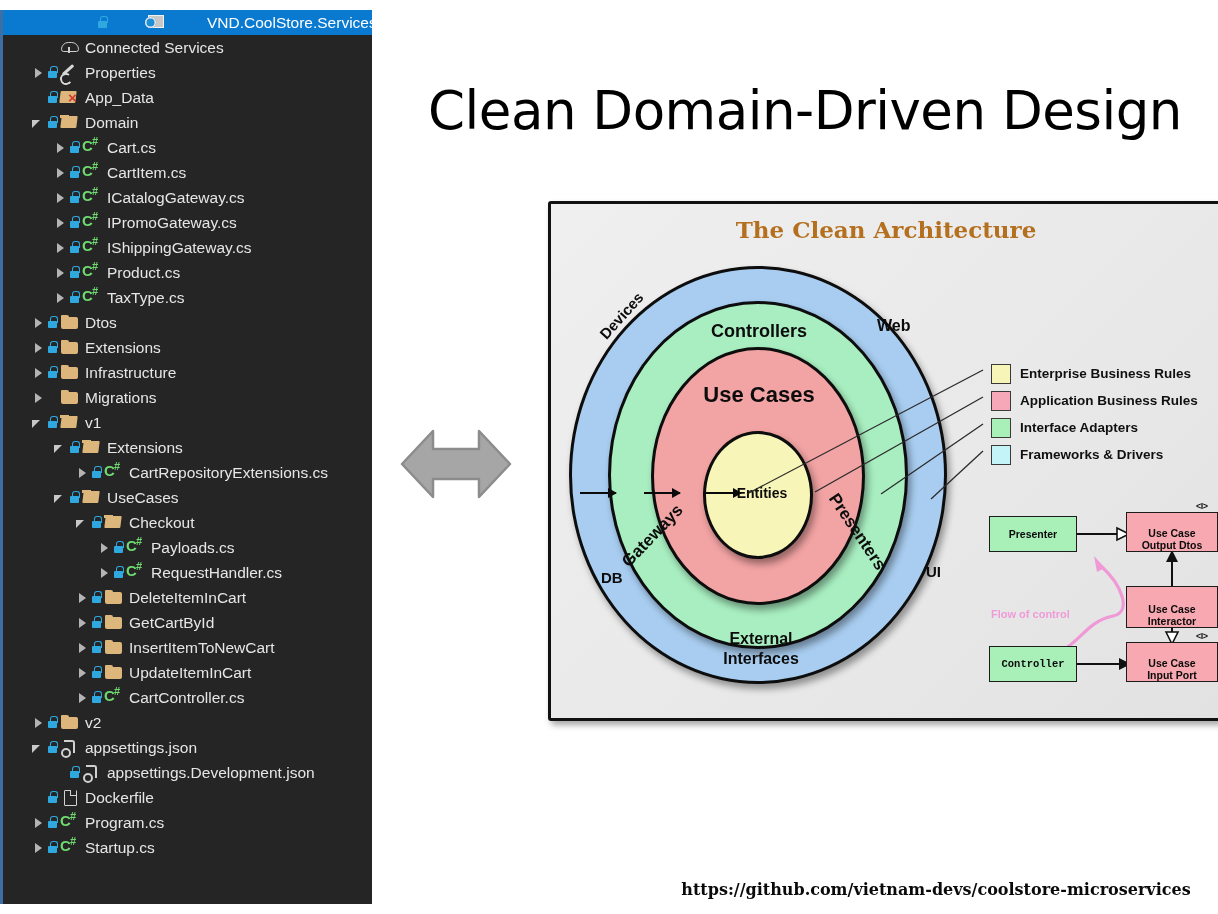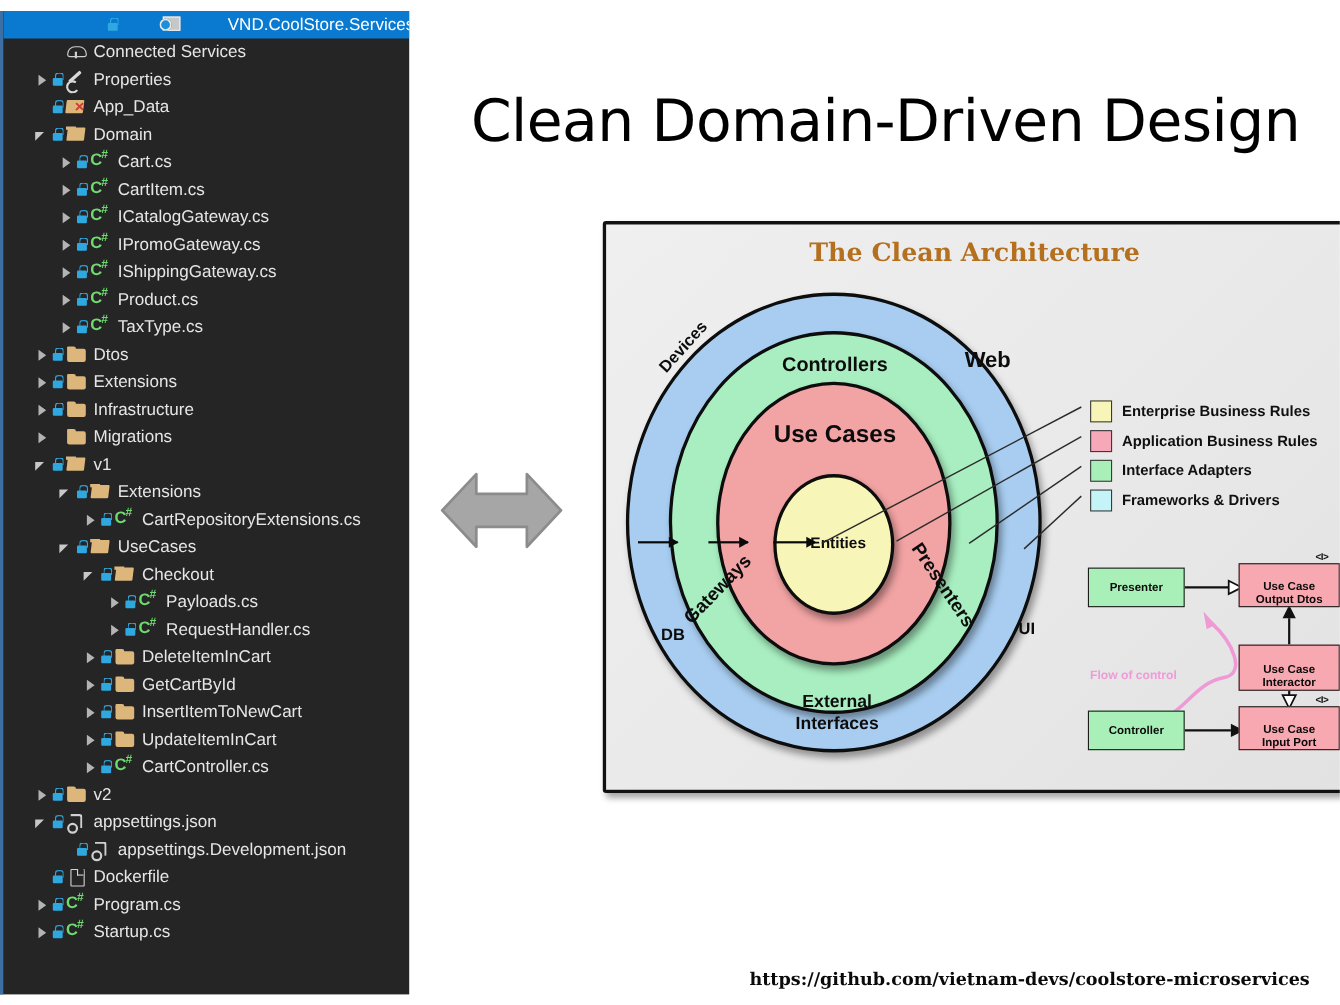--- a/index.html
+++ b/index.html
@@ -209,21 +209,21 @@
   }
   #ring-blue{left:18px;top:62px;width:378px;height:418px;background:#a8cdf0;}
   #ring-green{left:57px;top:97px;width:300px;height:348px;background:#a8eec0;}
   #ring-red{left:100px;top:143px;width:214px;height:258px;background:#f2a3a3;}
   #ring-yellow{left:152px;top:227px;width:110px;height:128px;background:#f8f5b8;}
 
   .ring-lbl{position:absolute;font-weight:bold;color:#0c0c0c;text-align:center;white-space:nowrap;}
   #lbl-controllers{left:118px;top:117px;width:180px;font-size:18px;}
   #lbl-usecases{left:138px;top:178px;width:140px;font-size:22px;}
   #lbl-entities{left:171px;top:281px;width:80px;font-size:14px;}
-  #lbl-web{left:326px;top:113px;font-size:20px;}
+  #lbl-web{left:326px;top:113px;font-size:16px;}
   #lbl-ui{left:375px;top:359px;font-size:15px;}
   #lbl-db{left:50px;top:365px;font-size:15px;}
   #lbl-external{left:140px;top:425px;width:140px;font-size:16px;line-height:20px;}
   #lbl-devices{left:42px;top:103px;font-size:15px;transform:rotate(-48deg);}
   #lbl-gateways{left:62px;top:322px;font-size:17px;transform:rotate(-46deg);}
   #lbl-presenters{left:262px;top:318px;font-size:17px;transform:rotate(56deg);}
 
   .flow-arrow{position:absolute;height:2px;background:#0a0a0a;top:288px;}
   .flow-arrow::after{
     content:"";position:absolute;right:-1px;top:-4px;
@@ -250,21 +250,21 @@
     border:1.6px solid #1c1c1c;
     display:flex;align-items:center;justify-content:center;
     text-align:center;font-size:10.5px;font-weight:bold;color:#0a0a0a;
     line-height:12px;
   }
   .fbox.green{background:#a8f0b8;}
   .fbox.pink{background:#f7a8b0;align-items:flex-end;}
   #fb-presenter{left:8px;top:12px;width:88px;height:36px;}
   #fb-outport{left:145px;top:8px;width:92px;height:40px;}
   #fb-interactor{left:145px;top:82px;width:92px;height:42px;}
-  #fb-controller{left:8px;top:142px;width:88px;height:36px;}
+  #fb-controller{left:8px;top:142px;width:88px;height:36px;font-family:Liberation Mono, monospace;}
   #fb-inport{left:145px;top:138px;width:92px;height:40px;}
   .iface-tag{
     position:absolute;font-size:9px;font-weight:bold;color:#111;letter-spacing:-0.5px;
   }
   #tag1{left:215px;top:-3px;}
   #tag2{left:215px;top:127px;}
   #flow-label{
     position:absolute;left:10px;top:104px;font-size:11px;font-weight:bold;color:#f09ad8;
     white-space:nowrap;
   }

